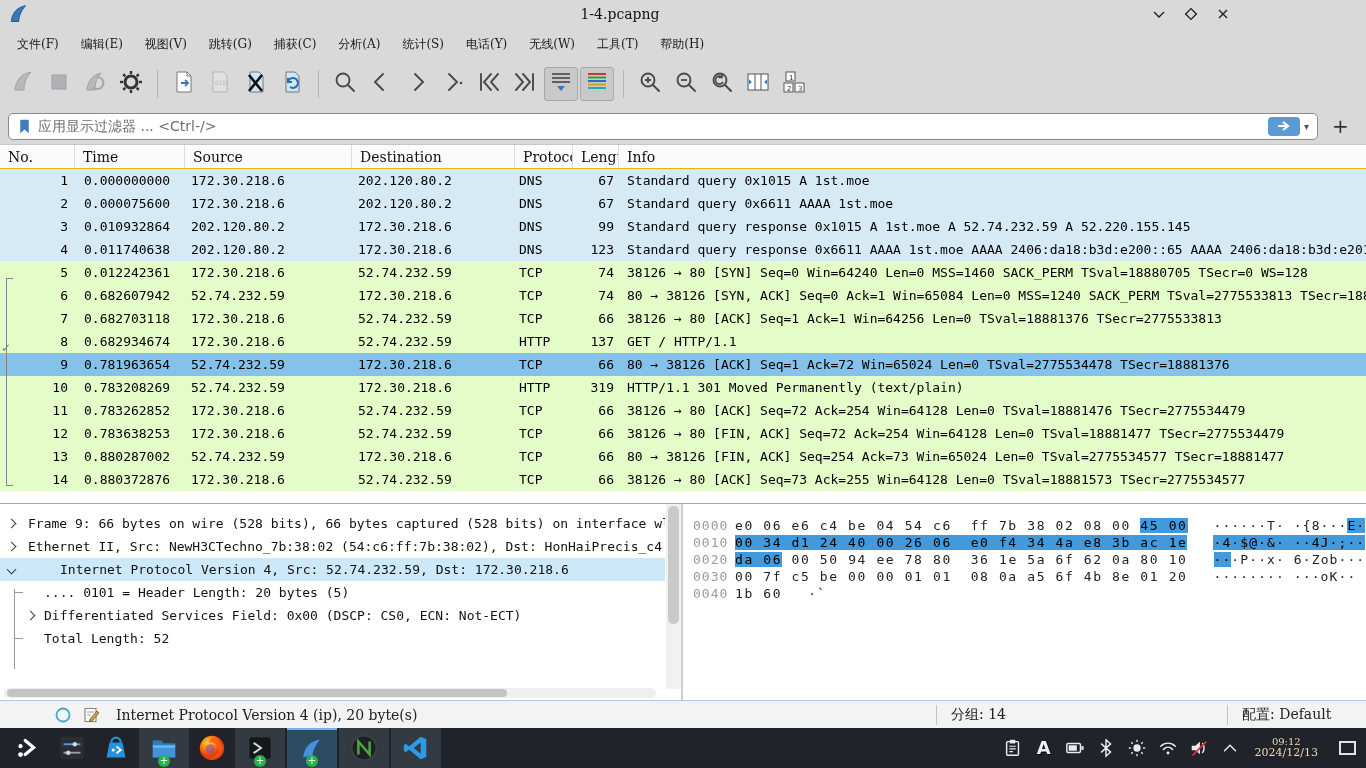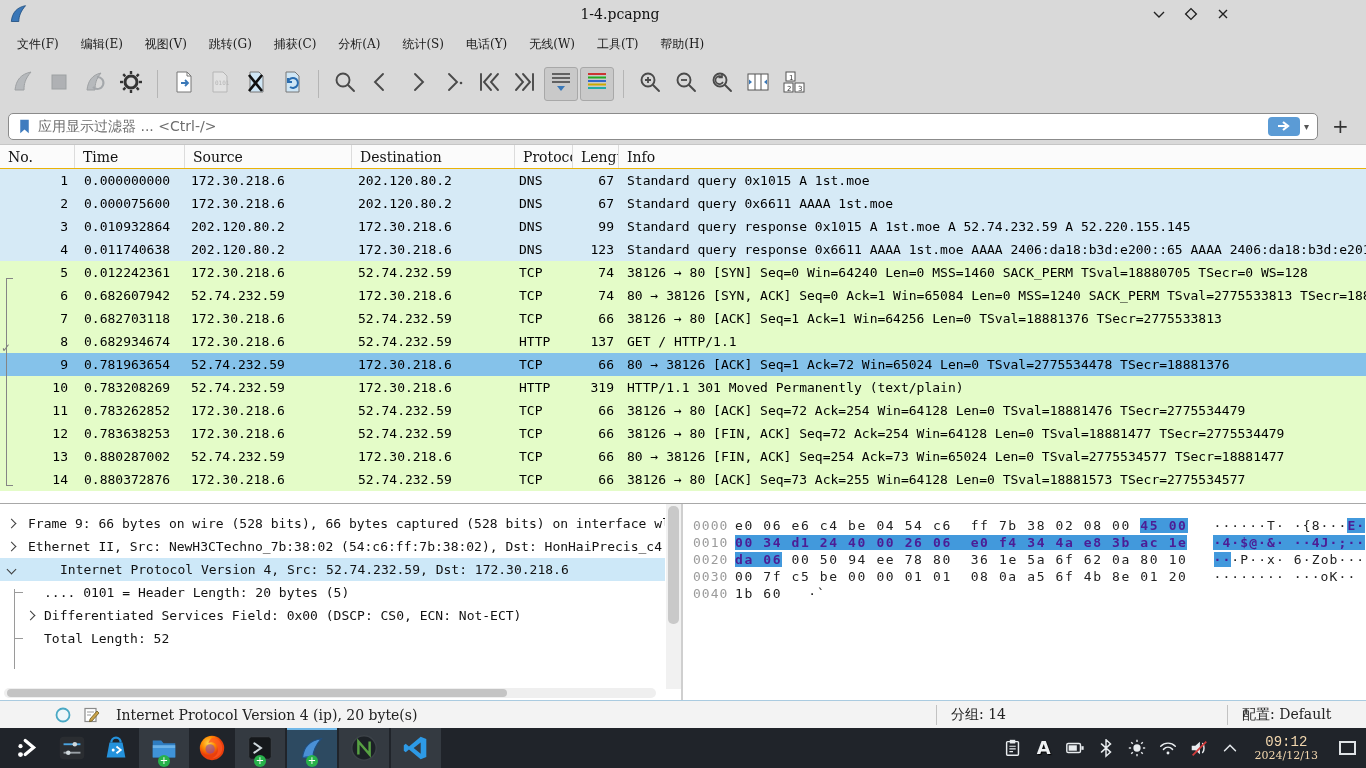--- a/index.html
+++ b/index.html
@@ -90,21 +90,21 @@
   .hscroll { position:absolute; left:4px; bottom:3px; width:652px; height:10px; background:#efefef; border-radius:5px; }
   .hscroll .thumb { position:absolute; left:3px; top:1px; width:500px; height:8px; background:#c4c4c4; border-radius:4px; }
 
   .hex-pane { position:absolute; left:685px; top:0; right:0; height:197px; background:#fff; overflow:hidden; }
   .hex-rows { position:absolute; left:8px; top:14px; }
   .hex-row { height:17px; font-family:"DejaVu Sans Mono", monospace; font-size:13px;
     white-space:pre; display:flex; }
   .hex-off { color:#9b9b9b; width:42px; letter-spacing:1px; }
   .hex-bytes { color:#222; letter-spacing:1.6px; }
   .hex-ascii { color:#222; letter-spacing:1.1px; margin-left:26px; }
-  .hl { background:#4299dc; color:#4c1d95;font-weight:bold; }
+  .hl { background:#4299dc; color:#000000; }
 
   
   .statusbar { position:absolute; left:0; top:700px; width:1366px; height:28px;
     background:#f3f3f3; border-top:1px solid #aacbe0; display:flex; align-items:center; font-size:14px; color:#222;padding-left:44px; }
   .sb-icon { margin-left:10px; width:18px; height:18px; flex:none; }
   .sb-text { margin-left:16px; white-space:nowrap; overflow:hidden; }
   .sb-right { margin-left:auto; display:flex; align-items:center; height:100%; }
   .sb-sep { width:1px; height:20px; background:#c2c2c2; }
   .sb-packets { width:290px; padding-left:14px; }
   .sb-profile { width:138px; padding-left:14px; }
@@ -118,21 +118,21 @@
   .tk-btn svg { width:30px; height:30px; }
   .badge { position:absolute; left:50%; transform:translateX(-50%); bottom:1px; width:12px; height:12px;
     background:#27b24a; border-radius:50%; color:#fff; font-size:10px; line-height:11px; text-align:center;
     font-family:"DejaVu Sans", sans-serif; }
   .tray { margin-left:auto; display:flex; align-items:center; gap:11px; padding-right:10px; }
   .tray-icon { width:20px; height:20px; display:flex; align-items:center; justify-content:center; }
   .tray-icon svg { width:20px; height:20px; }
   .tray-a { color:#eef1f3; font-size:18px; font-weight:bold; font-family:"DejaVu Sans", sans-serif;
     text-shadow:1px 1px 1px #000; }
   .clock { text-align:center; color:#f2d7ae; line-height:1.05; margin:0 4px; }
-  .clock .t { font-size:14px;font-family:Liberation Mono, monospace; }
+  .clock .t { font-size:10px; }
   .clock .d { font-size:11px; }
   .show-desktop { width:17px; height:14px; border:2px solid #dfe3e6; margin-left:6px; }
 </style>
 </head>
 <body>
 
 <div class="window">
 
   <div class="titlebar">
     <svg class="app-logo" viewBox="0 0 24 24">

